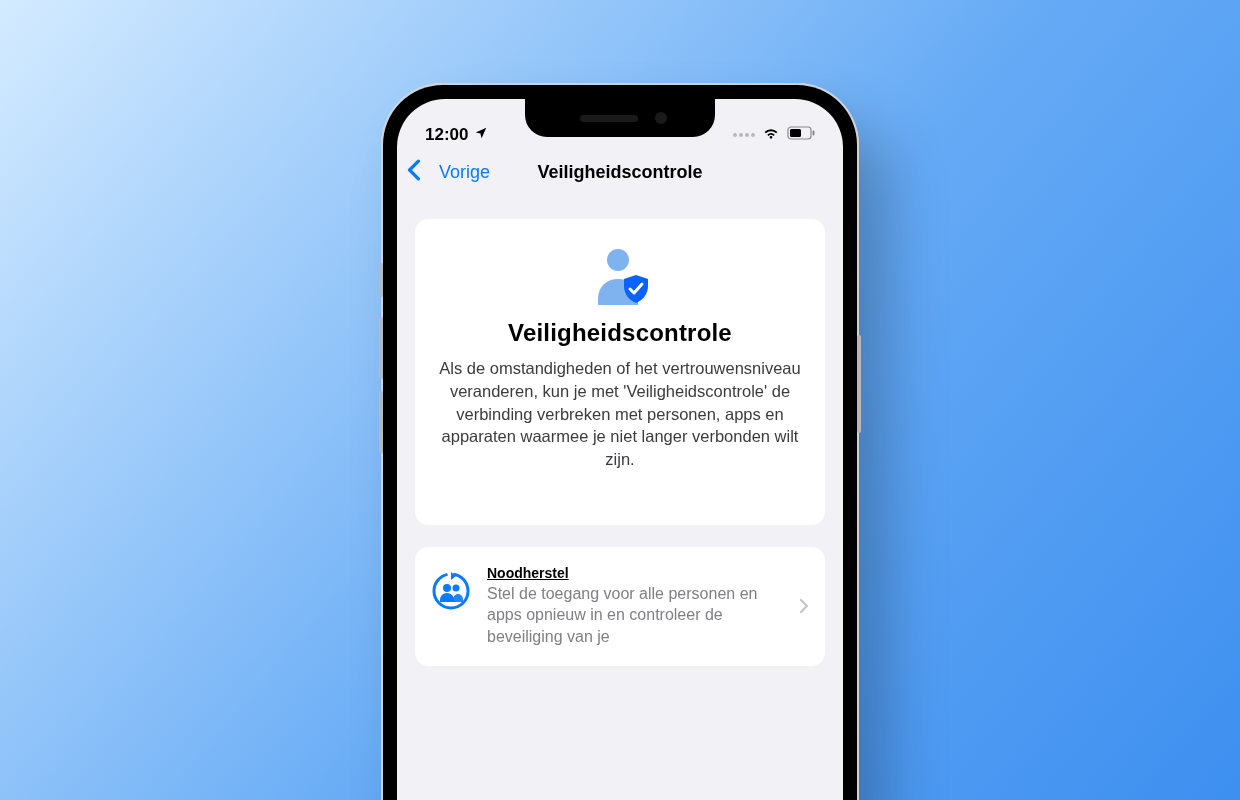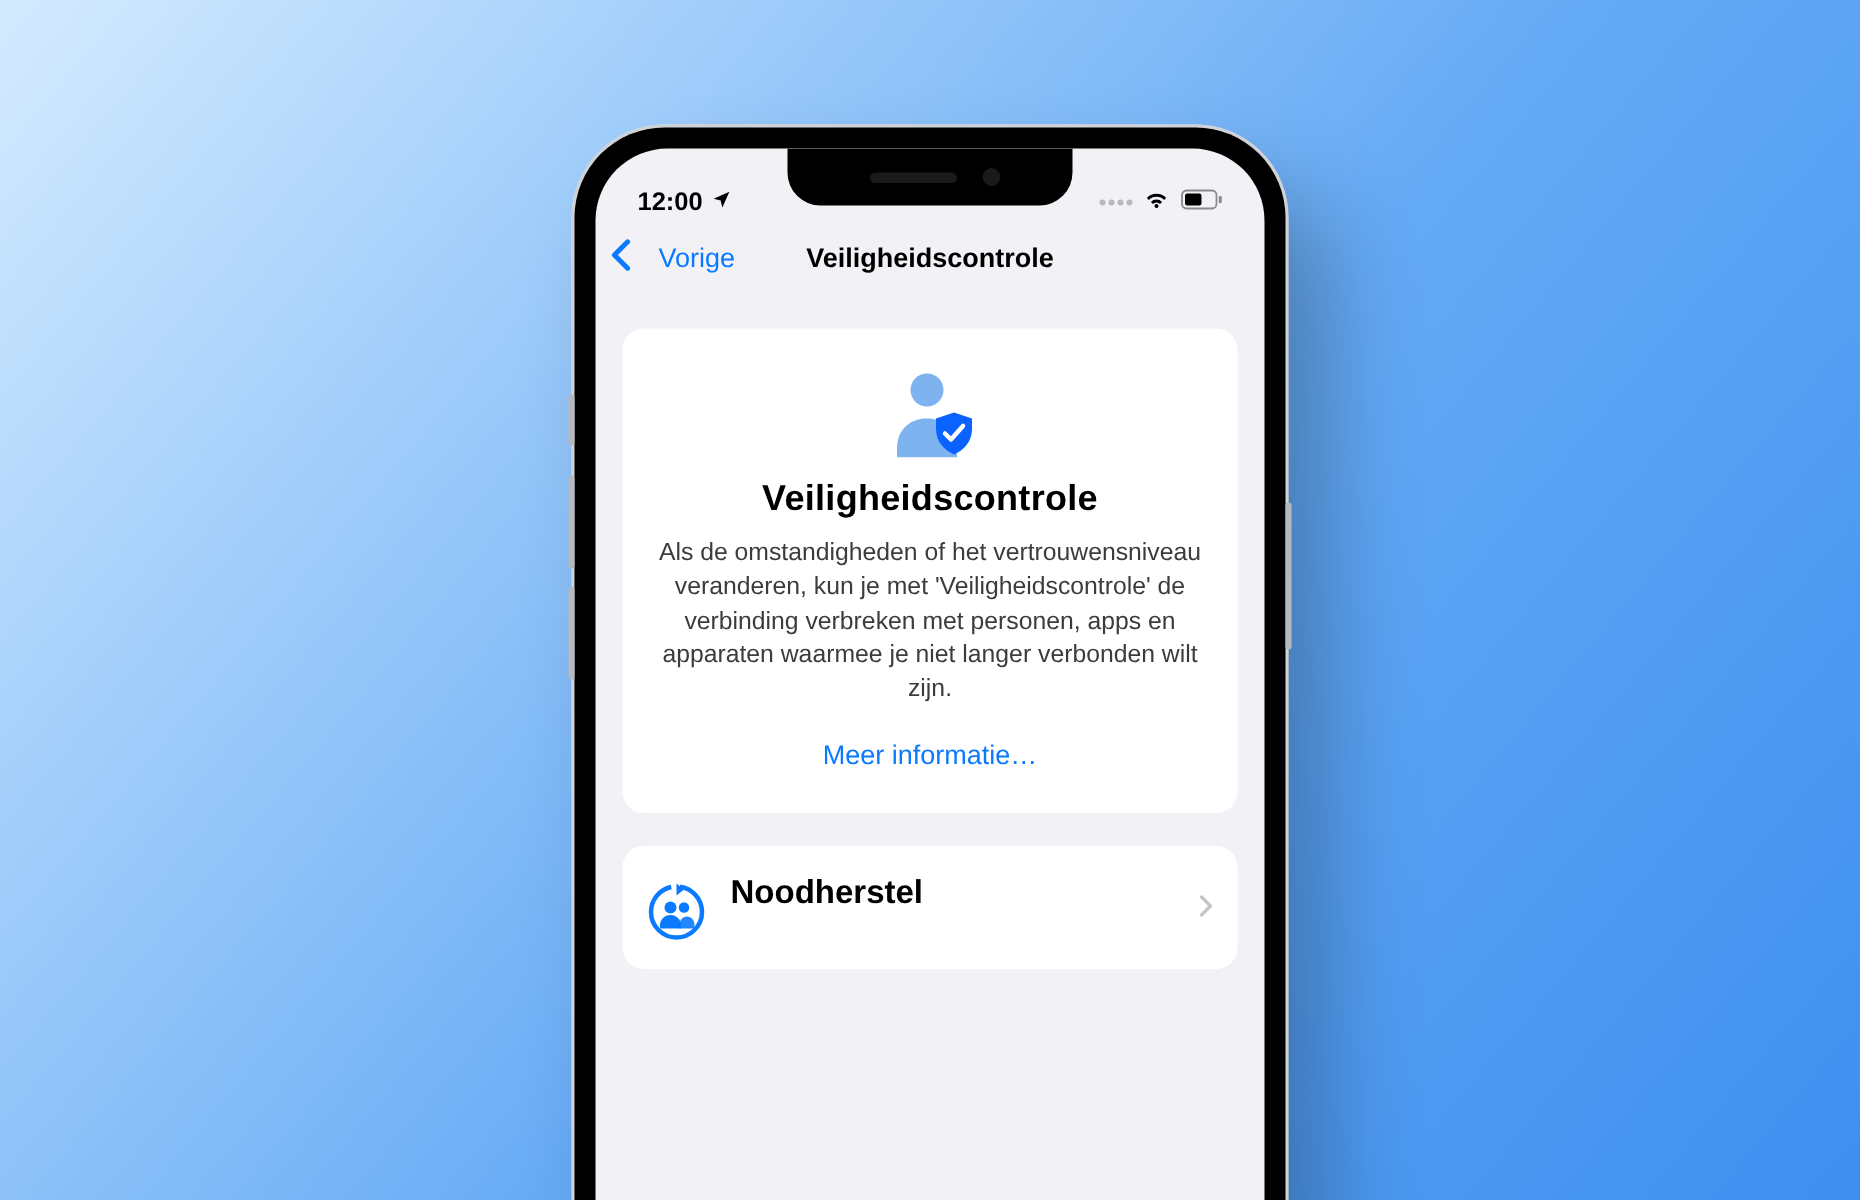--- a/index.html
+++ b/index.html
@@ -127,21 +127,21 @@
     font-size:24px;
     font-weight:700;
     color:#000;
     margin-bottom:10px;
     letter-spacing:0.2px;
   }
   .card-desc {
     font-size:16.5px;
     line-height:1.38;
     color:#3c3c3f;
-    margin-bottom:16px;
+    margin-bottom:32px;
   }
   .link-btn {
     color:#0a7aff;
     font-size:18px;
     cursor:pointer;
     display:inline-block;
     padding:6px 0;
   }
 
   .card2 {
@@ -157,22 +157,23 @@
   }
   .option-icon {
     flex:0 0 40px;
     display:flex;
     align-items:center;
     justify-content:center;
     padding-top:6px;
   }
   .option-body { flex:1; }
   .option-title {
-    font-size:22px; font-weight:600; color:#000;
+    font-size:14px; font-weight:600; color:#000;
     margin-bottom:2px;
+    text-decoration:underline;
   }
   .option-desc {
     font-size:16px;
     line-height:1.35;
     color:#7f7f85;
   }
   .chevron-right {
     color:#c5c5c9;
     align-self:center;
     padding-top:4px;
@@ -258,39 +259,39 @@
             <path d="M10 54c0-13 9-20 20-20s20 7 20 20v6H10v-6z" fill="#7fb3ef"></path>
 
             <g transform="translate(36,30)">
               <path d="M12 0l12 4v7c0 8-5 14-12 17C5 25 0 19 0 11V4l12-4z" fill="#0a63ff"></path>
               <polyline points="6,14 10,18 18,9" fill="none" stroke="#fff" stroke-width="3" stroke-linecap="round" stroke-linejoin="round"></polyline>
             </g>
           </svg>
         </div>
         <div class="card-title">Veiligheidscontrole</div>
         <div class="card-desc">Als de omstandigheden of het vertrouwensniveau veranderen, kun je met 'Veiligheidscontrole' de verbinding verbreken met personen, apps en apparaten waarmee je niet langer verbonden wilt zijn.</div>
-        <div class="link-btn">Meer informatie…</div>
       </div>
 
       <div class="card2">
         <div class="option-icon">
           <svg width="40" height="40" viewBox="0 0 40 40">
             <circle cx="20" cy="20" r="17" fill="none" stroke="#0a7aff" stroke-width="3" stroke-dasharray="76 6"></circle>
             <polygon points="20,1 25,5 20,9" fill="#0a7aff"></polygon>
 
             <g fill="#0a7aff">
               <circle cx="16" cy="17" r="4"></circle>
               <circle cx="25" cy="17" r="3.5"></circle>
               <path d="M9 29c0-4 3-7 7-7s7 3 7 7v2H9v-2z"></path>
               <path d="M22 29c0-3.5 2-6 5-6s5 2.5 5 6v2h-10v-2z" opacity="0.9"></path>
             </g>
           </svg>
         </div>
         <div class="option-body">
           <div class="option-title">Noodherstel</div>
+          <div class="option-desc">Stel de toegang voor alle personen en apps opnieuw in en controleer de beveiliging van je</div>
         </div>
         <div class="chevron-right">
           <svg width="10" height="16" viewBox="0 0 10 16" fill="none" stroke="#c5c5c9" stroke-width="2.2" stroke-linecap="round" stroke-linejoin="round">
               <polyline points="2,2 8,8 2,14"></polyline>
             </svg>
         </div>
       </div>
 
     </div>
   </div>

